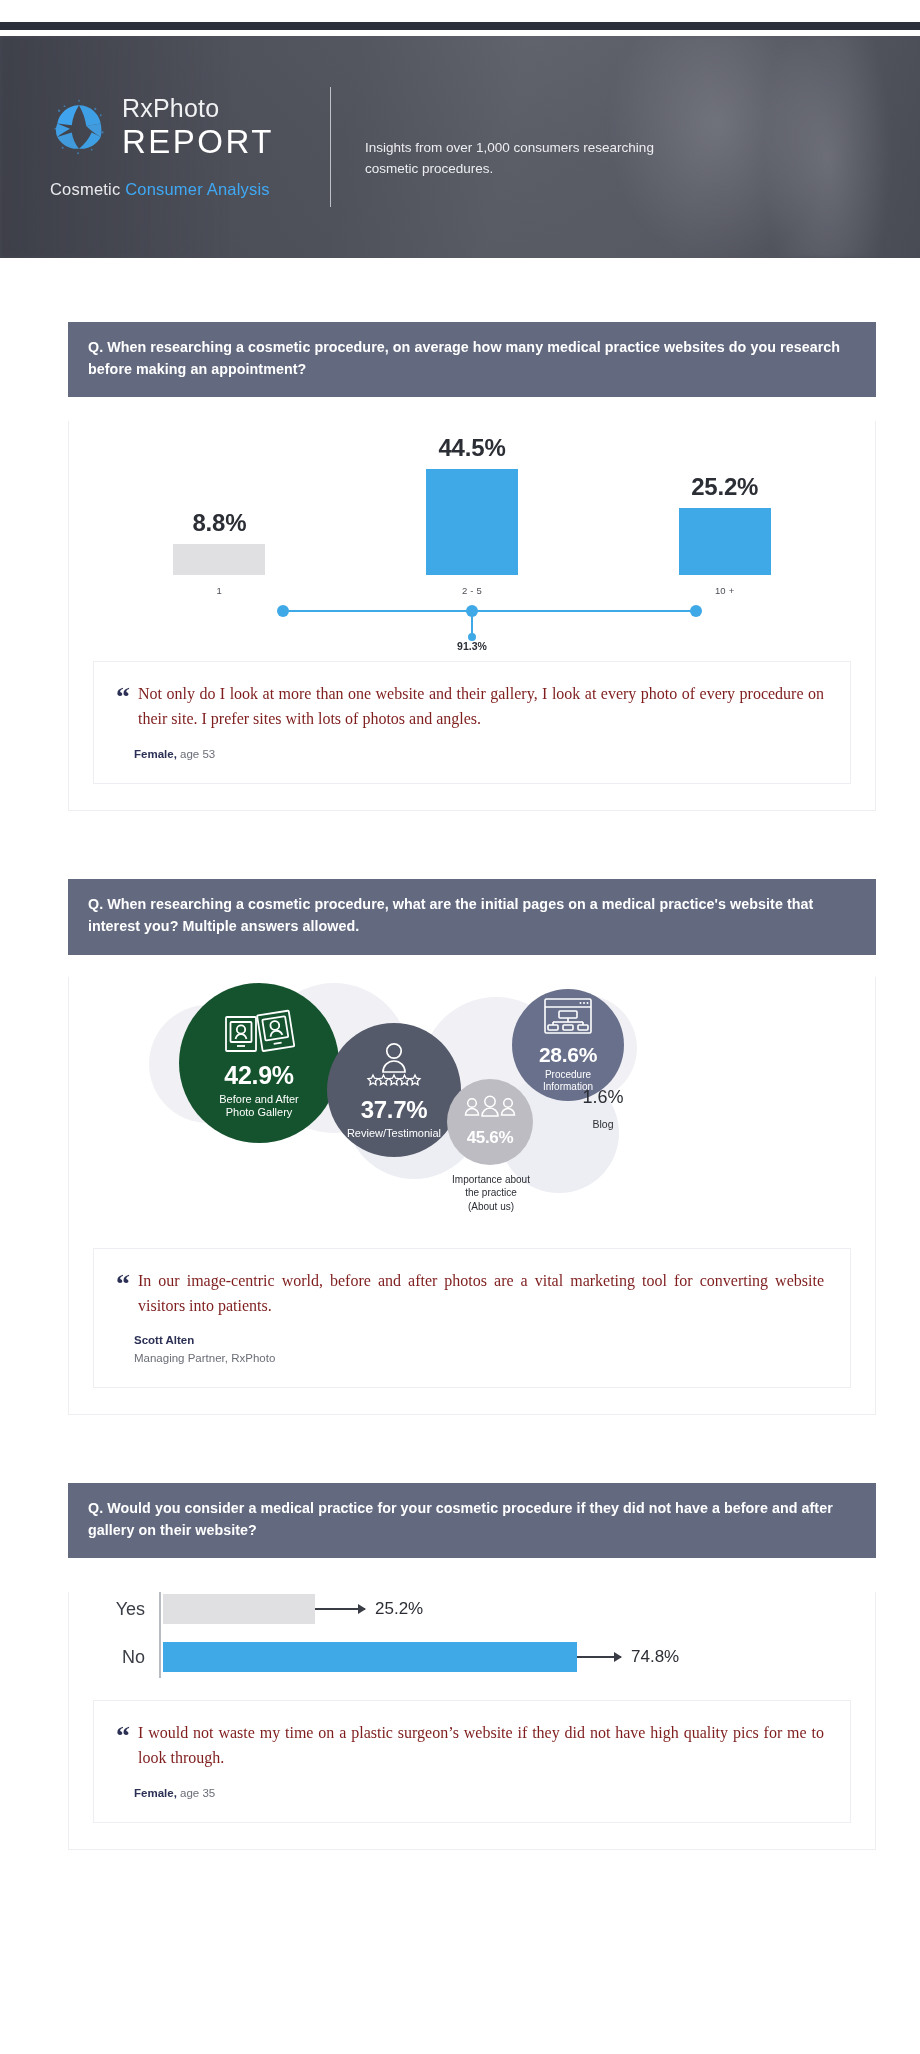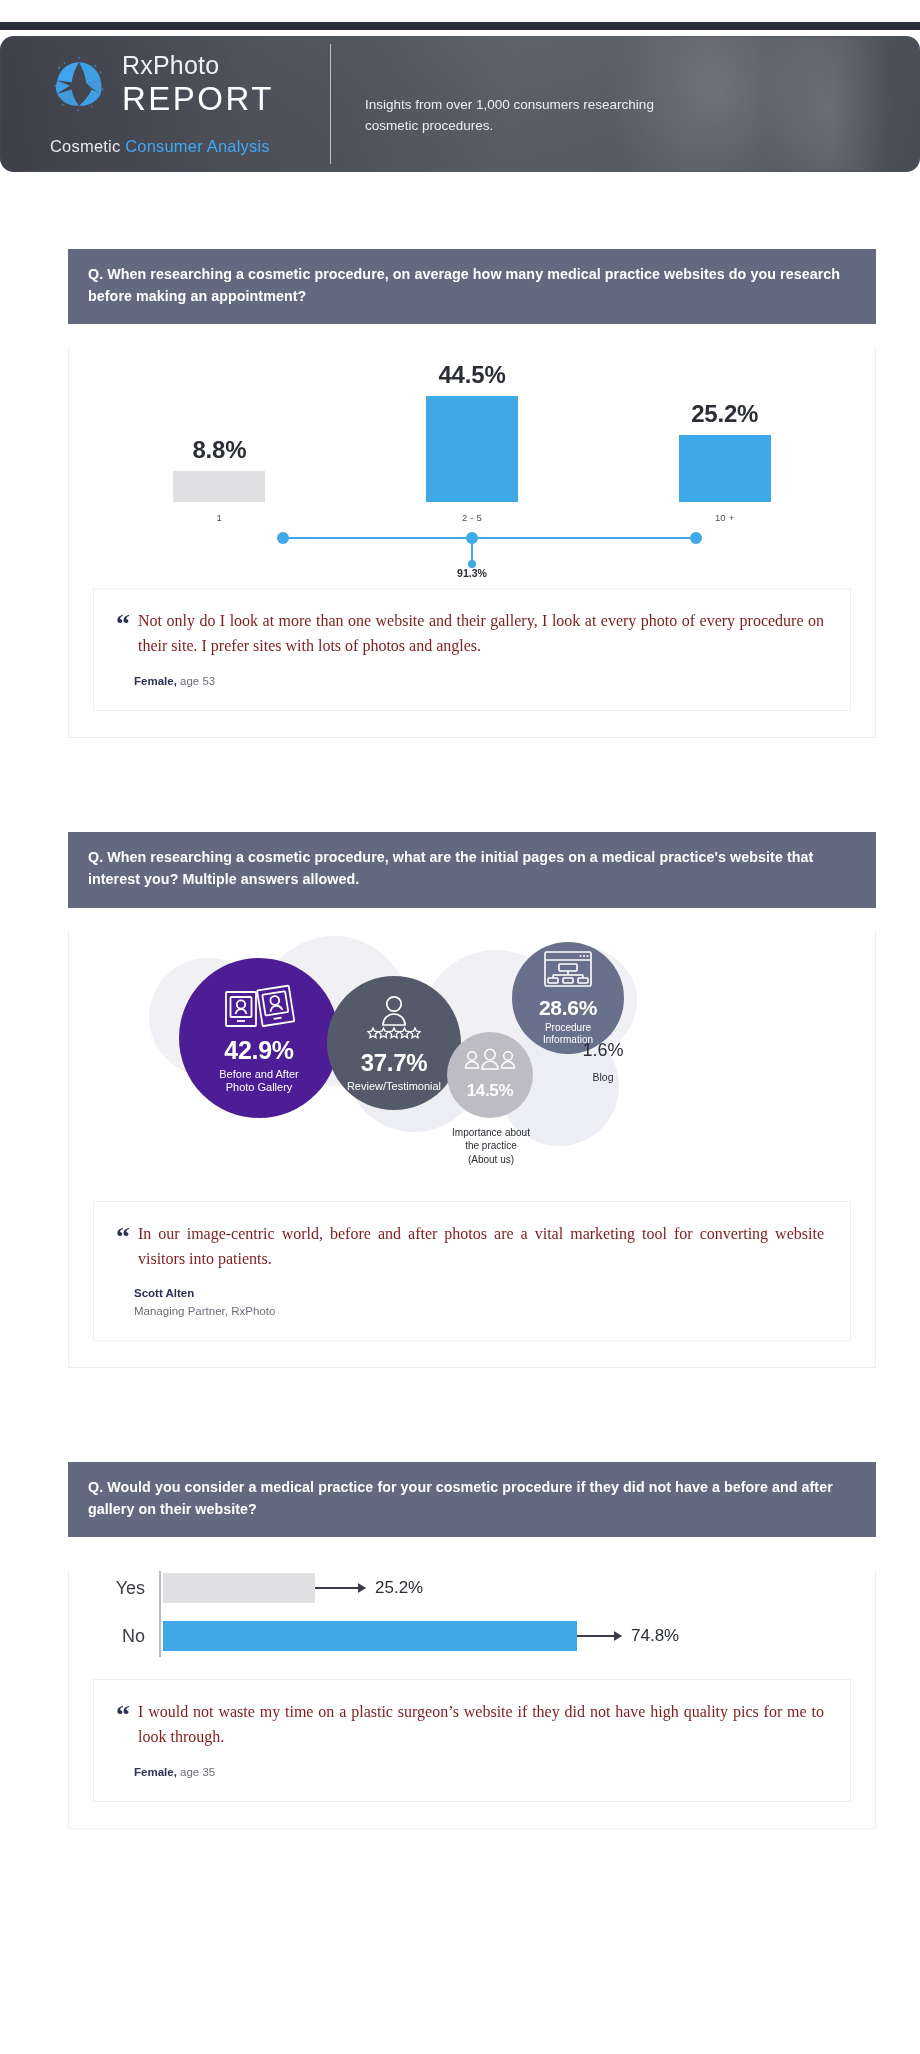--- a/index.html
+++ b/index.html
@@ -10,26 +10,25 @@
   }
   body { width: 920px; height: 2054px; position: relative; overflow: hidden; }
 
   
   .top-rule-dark { height: 8px; background: #2b2f3a; margin-top: 22px; }
   .top-rule-gap  { height: 6px; background: #ffffff; }
 
   
   .header {
     position: relative;
-    height: 136px;
+    height: 222px;
     background:
       linear-gradient(100deg, rgba(70,72,82,0.93) 0%, rgba(78,80,90,0.80) 38%, rgba(92,94,104,0.72) 55%, rgba(88,90,100,0.86) 75%, rgba(72,74,84,0.95) 100%),
       linear-gradient(180deg, #6e7078 0%, #5b5d66 45%, #4e505a 100%);
     overflow: hidden;
-    border-radius: 14px;
   }
   .header::before {
     
     content: "";
     position: absolute; inset: 0;
     background:
       radial-gradient(ellipse 160px 200px at 78% 40%, rgba(170,172,180,0.30), transparent 70%),
       radial-gradient(ellipse 90px 240px at 90% 55%, rgba(190,192,200,0.26), transparent 72%),
       linear-gradient(90deg, rgba(40,42,50,0.30) 0%, rgba(40,42,50,0) 25%);
     filter: blur(2px);
@@ -63,21 +62,21 @@
     letter-spacing: .1px;
   }
   .hdr-sub {
     margin-top: 20px; font-size: 13.5px; line-height: 1.55; color: #eceef1; font-weight: 400;
     max-width: 330px;
   }
 
   
   .page { padding: 0 0 24px 0; background: #ffffff; }
 
-  .section { margin: 17px 44px; background: #ffffff; padding-left: 24px; }
+  .section { margin: 4px 44px; background: #ffffff; padding-left: 24px; }
   .section-gap-lg { height: 60px; }
   .section-gap-sm { height: 40px; }
 
   .qband {
     background: #636a80;
     color: #ffffff;
     padding: 15px 20px 17px 20px;
     font-size: 14.3px;
     line-height: 1.52;
     font-weight: 700;
@@ -270,21 +269,21 @@
 
       <div class="bubblewrap">
 
         <div class="bub ghost" style="left:80px;  top:28px;  width:118px; height:118px;"></div>
         <div class="bub ghost" style="left:190px; top:6px;   width:150px; height:150px;"></div>
         <div class="bub ghost2" style="left:276px; top:64px;  width:138px; height:138px;"></div>
         <div class="bub ghost" style="left:352px; top:20px;  width:150px; height:150px;"></div>
         <div class="bub ghost2" style="left:430px; top:96px;  width:120px; height:120px;"></div>
         <div class="bub ghost" style="left:462px; top:18px;  width:106px; height:106px;"></div>
 
-        <div class="bub bub-main" style="left:110px; top:28px; width:160px; height:160px; background:#4c1d95;">
+        <div class="bub bub-main" style="left:110px; top:6px; width:160px; height:160px; background:#14532d;">
           <span style="margin-bottom:2px;">
             <svg width="74" height="48" viewBox="0 0 74 48" fill="none" stroke="#ffffff" stroke-width="1.8">
               <rect x="4" y="10" width="30" height="34" rx="1"></rect>
               <rect x="8.5" y="15" width="21" height="20" rx="1"></rect>
               <circle cx="19" cy="22.5" r="4.2"></circle>
               <path d="M13.5 32c1-3.3 3-4.8 5.5-4.8s4.5 1.5 5.5 4.8"></path>
               <line x1="15" y1="39" x2="23" y2="39"></line>
               <g transform="rotate(-9 53 26)">
                 <rect x="38" y="6" width="32" height="36" rx="1"></rect>
                 <rect x="42.5" y="11" width="23" height="21" rx="1"></rect>
@@ -321,21 +320,21 @@
           <span>
             <svg width="58" height="28" viewBox="0 0 58 28" fill="none" stroke="#ffffff" stroke-width="1.5">
               <circle cx="11" cy="8" r="4.3"></circle>
                 <path d="M4.5 20c0-3.6 2.9-6.5 6.5-6.5s6.5 2.9 6.5 6.5z"></path>
               <circle cx="29" cy="6.5" r="5.2"></circle>
                 <path d="M21 21c0-4.4 3.6-8 8-8s8 3.6 8 8z"></path>
               <circle cx="47" cy="8" r="4.3"></circle>
                 <path d="M40.5 20c0-3.6 2.9-6.5 6.5-6.5s6.5 2.9 6.5 6.5z"></path>
             </svg>
           </span>
-          <span class="bub-pct" style="font-size:17px; margin-top:1px;">14.5%</span>
+          <span class="bub-pct" style="font-size:17px; margin-top:1px;">45.6%</span>
         </div>
         <div class="bub-ext-lab" style="left:352px; top:196px; width:140px;">
           <div>Importance about</div>
           <div>the practice</div>
           <div>(About us)</div>
         </div>
 
         <div class="bub bub-main" style="left:443px; top:12px; width:112px; height:112px; background:#69708c;">
           <span>
             <svg width="52" height="40" viewBox="0 0 52 40" fill="none" stroke="#ffffff" stroke-width="1.6">

